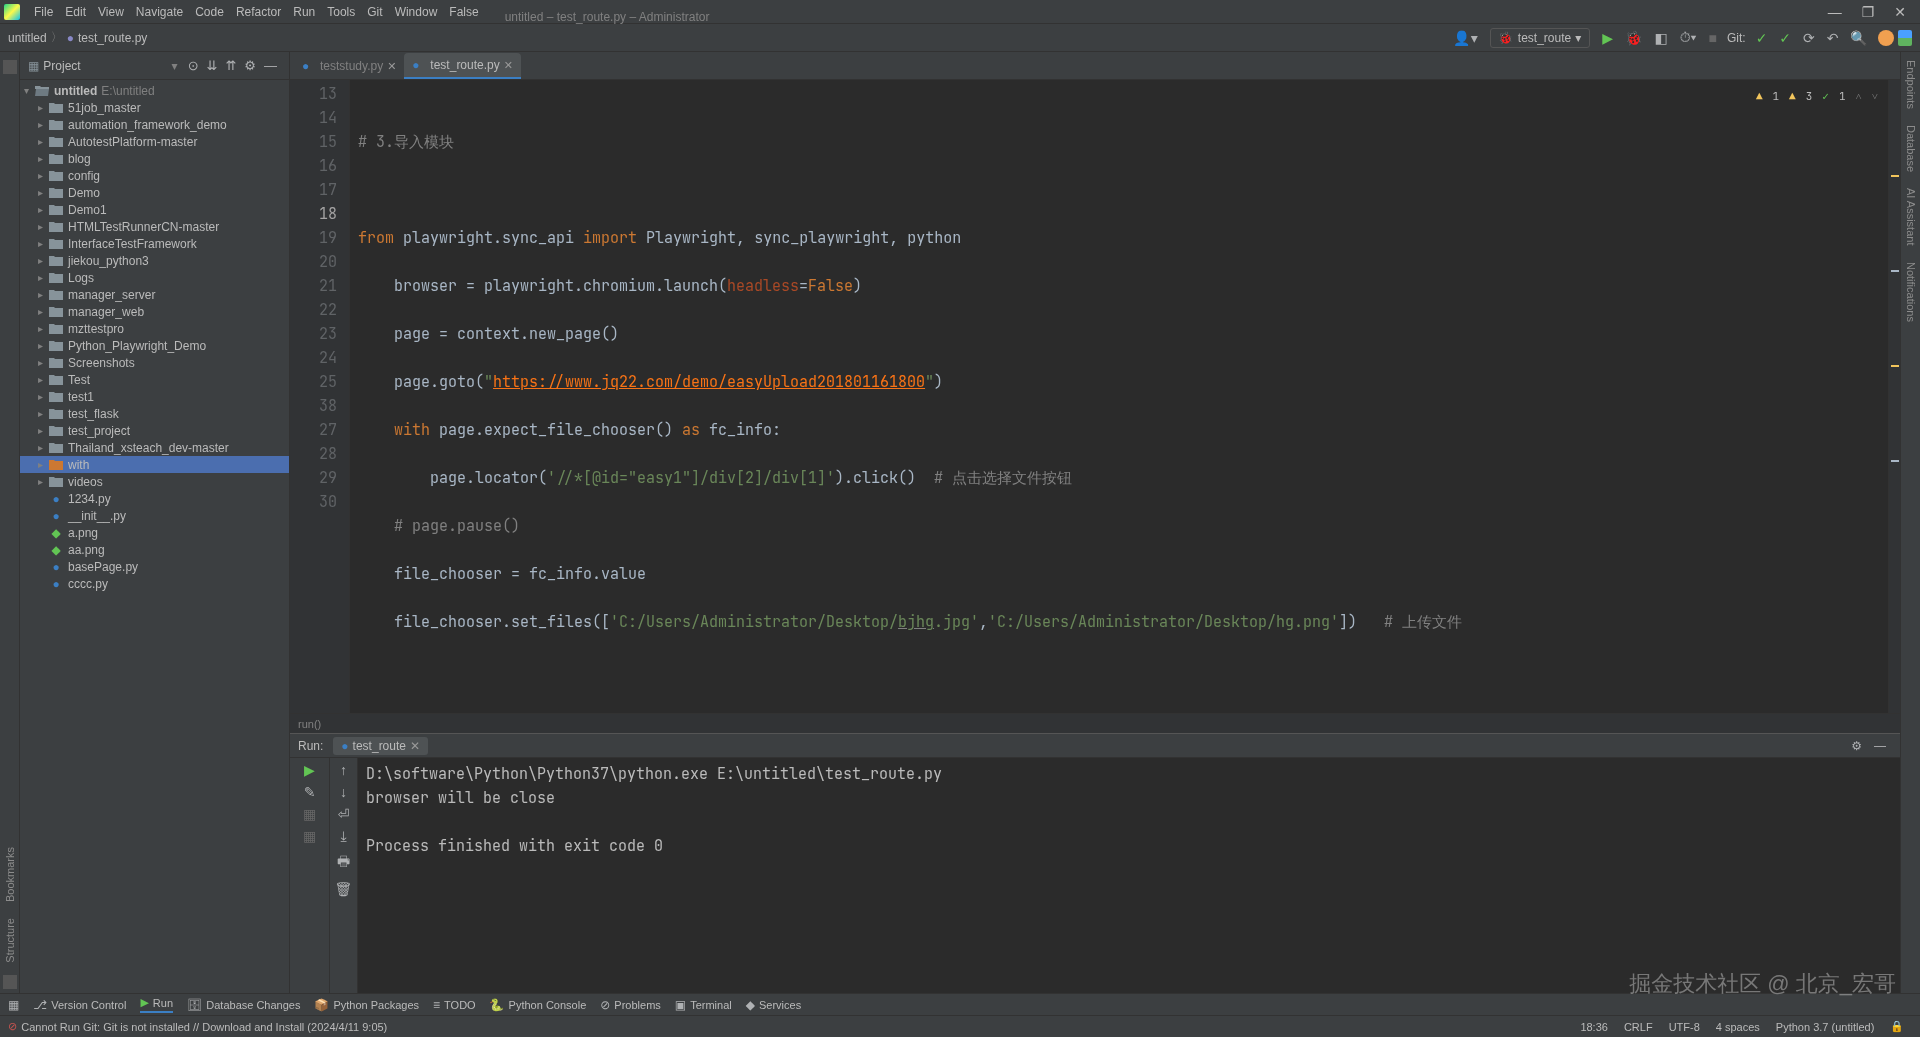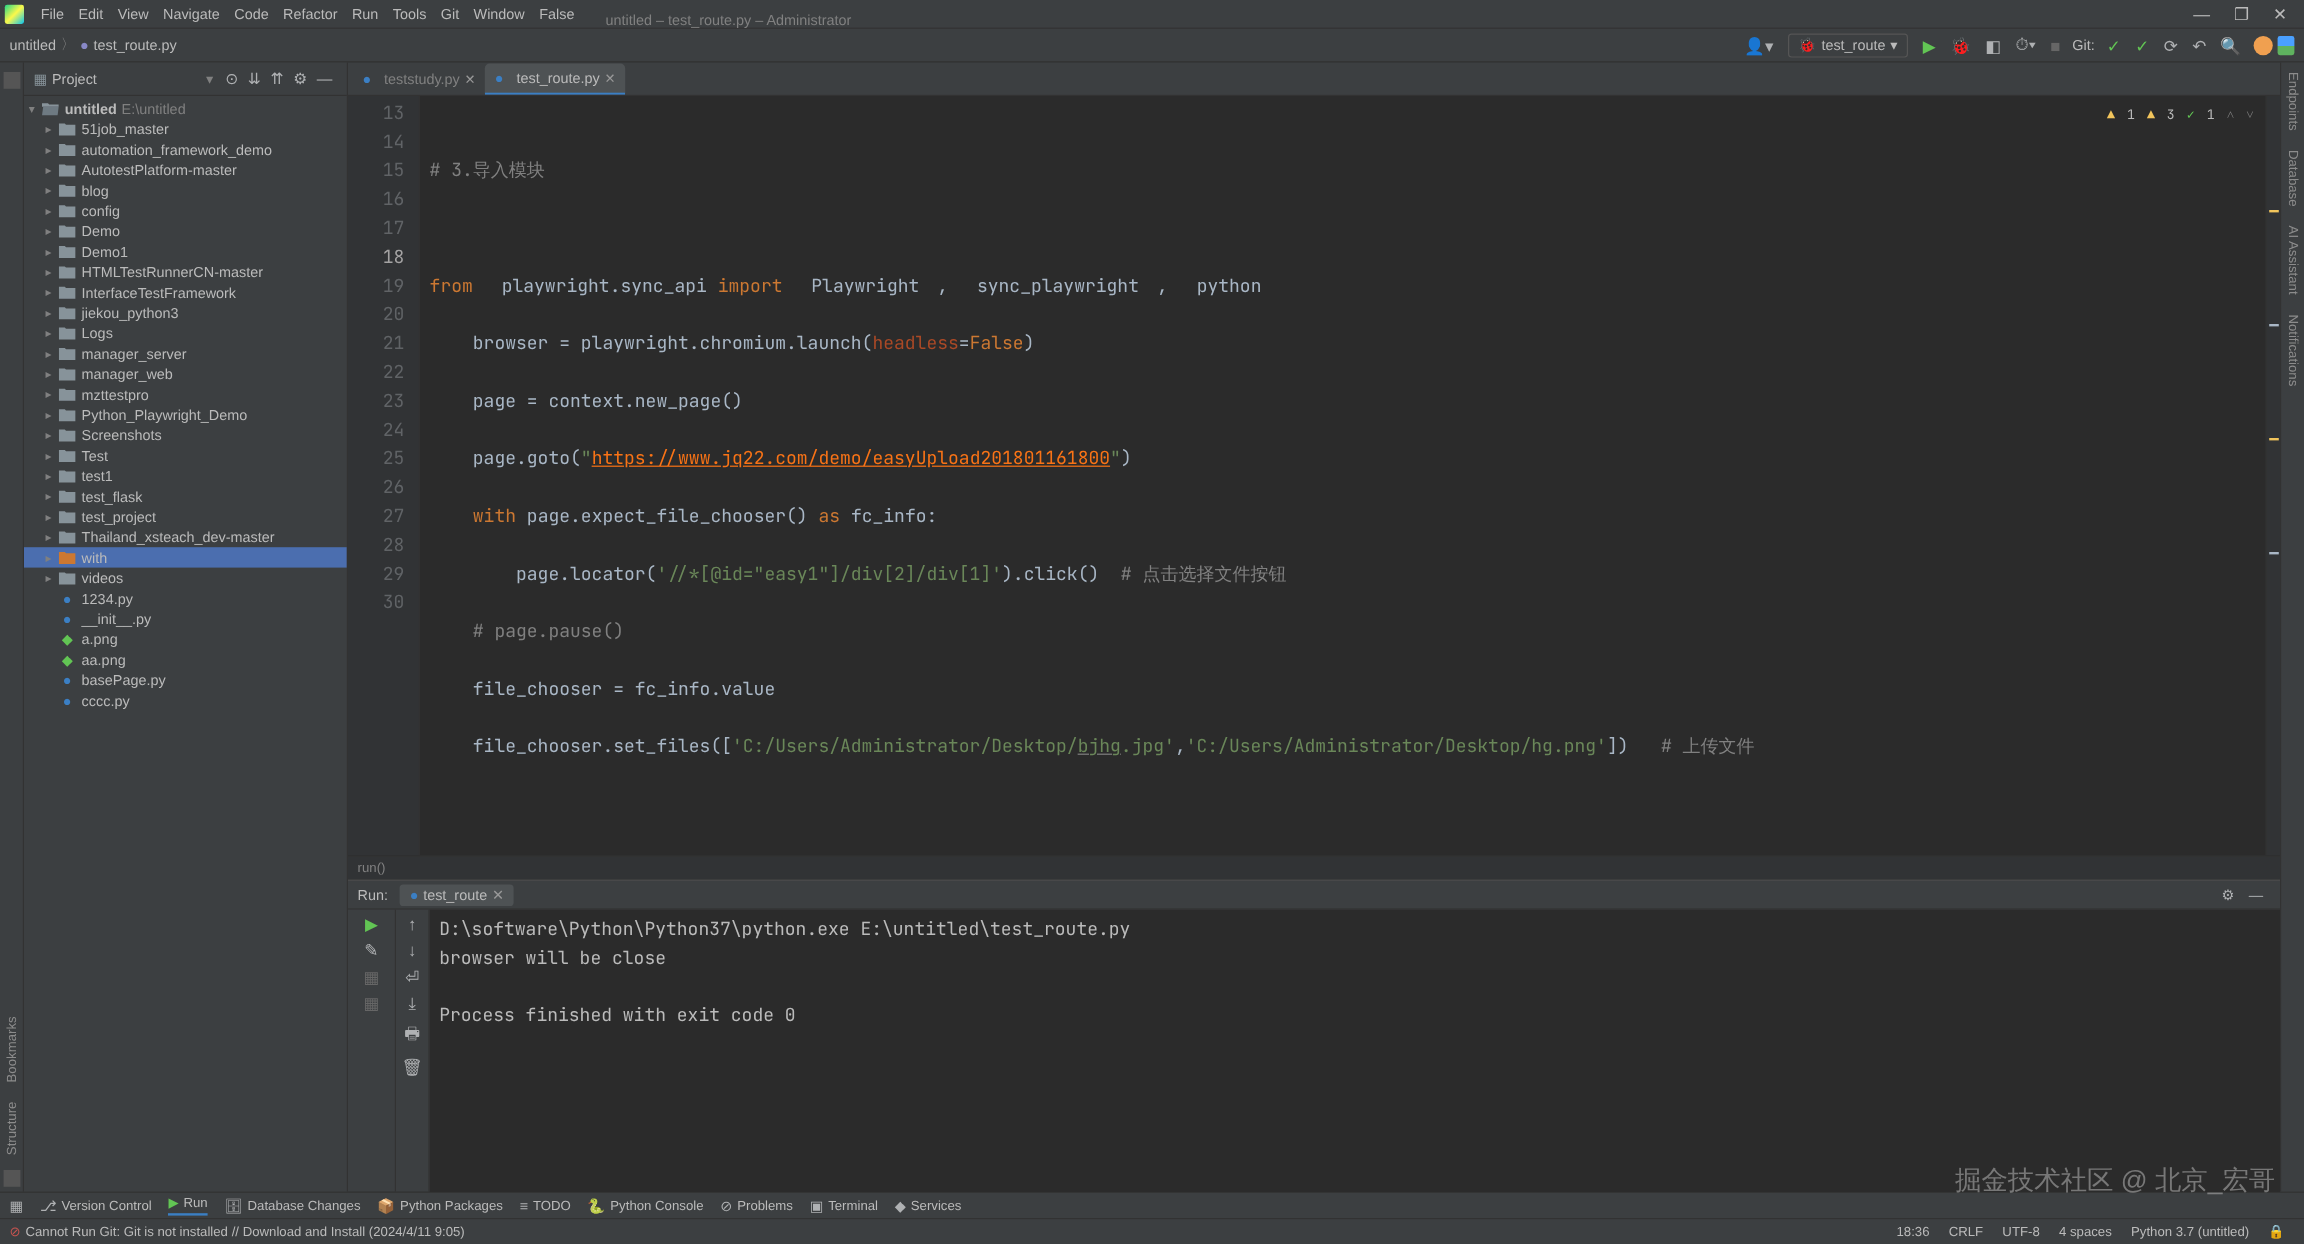--- a/index.html
+++ b/index.html
@@ -189,21 +189,21 @@
   position: relative;
 }
 .code .line { height:24px; }
 .code .line.current { background: #323232; }
 .kw { color: #cc7832; }
 .str { color: #6a8759; }
 .str-url { color: #f97316; text-decoration: underline; }
 .cmt { color: #808080; }
 .fn { color: #ffc66d; }
 .param { color: #aa4926; }
-.ident { color: #a9b7c6; margin-left: 15px; }
+.ident { color: #a9b7c6; }
 .ident-u { text-decoration: underline 1px #808080; }
 .bracket-match { border:1px solid #cc7832; }
 .warn-strip {
   position:absolute; top:4px; right:10px;
   display:flex; gap:10px; font-size:11px; color:#bbbbbb;
   align-items:center;
 }
 .warn-strip .warn { color:#f2c55c; }
 .warn-strip .weak { color:#f2c55c; }
 .warn-strip .ok { color:#62c554; }
@@ -701,21 +701,21 @@
           <div class="ln">16</div>
           <div class="ln">17</div>
           <div class="ln current">18</div>
           <div class="ln">19</div>
           <div class="ln">20</div>
           <div class="ln">21</div>
           <div class="ln">22</div>
           <div class="ln">23</div>
           <div class="ln">24</div>
           <div class="ln">25</div>
-          <div class="ln">26</div>
+          <div class="ln">38</div>
           <div class="ln">27</div>
           <div class="ln">28</div>
           <div class="ln">29</div>
           <div class="ln">30</div>
         </div>
       <div class="code">
         <div class="warn-strip">
           <span class="warn">▲</span><span>1</span>
           <span class="weak">▲</span><span>3</span>
           <span class="ok">✓</span><span>1</span>

